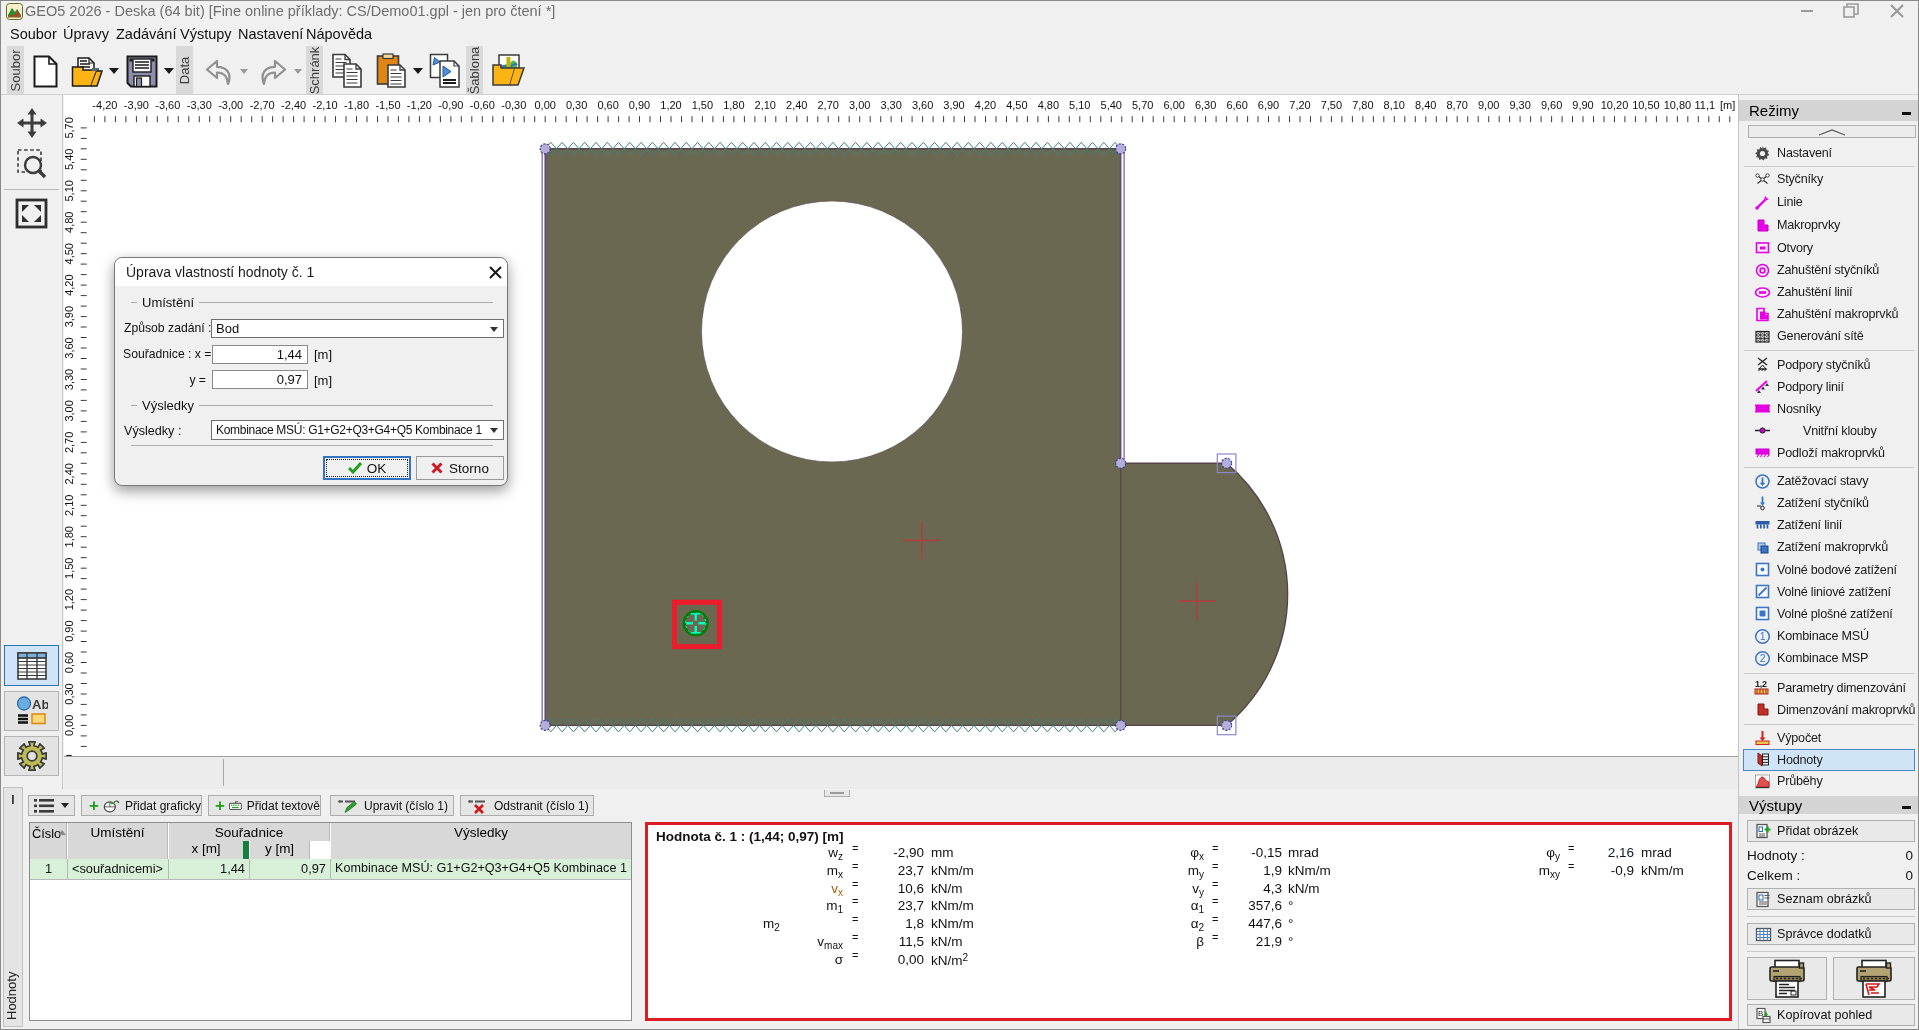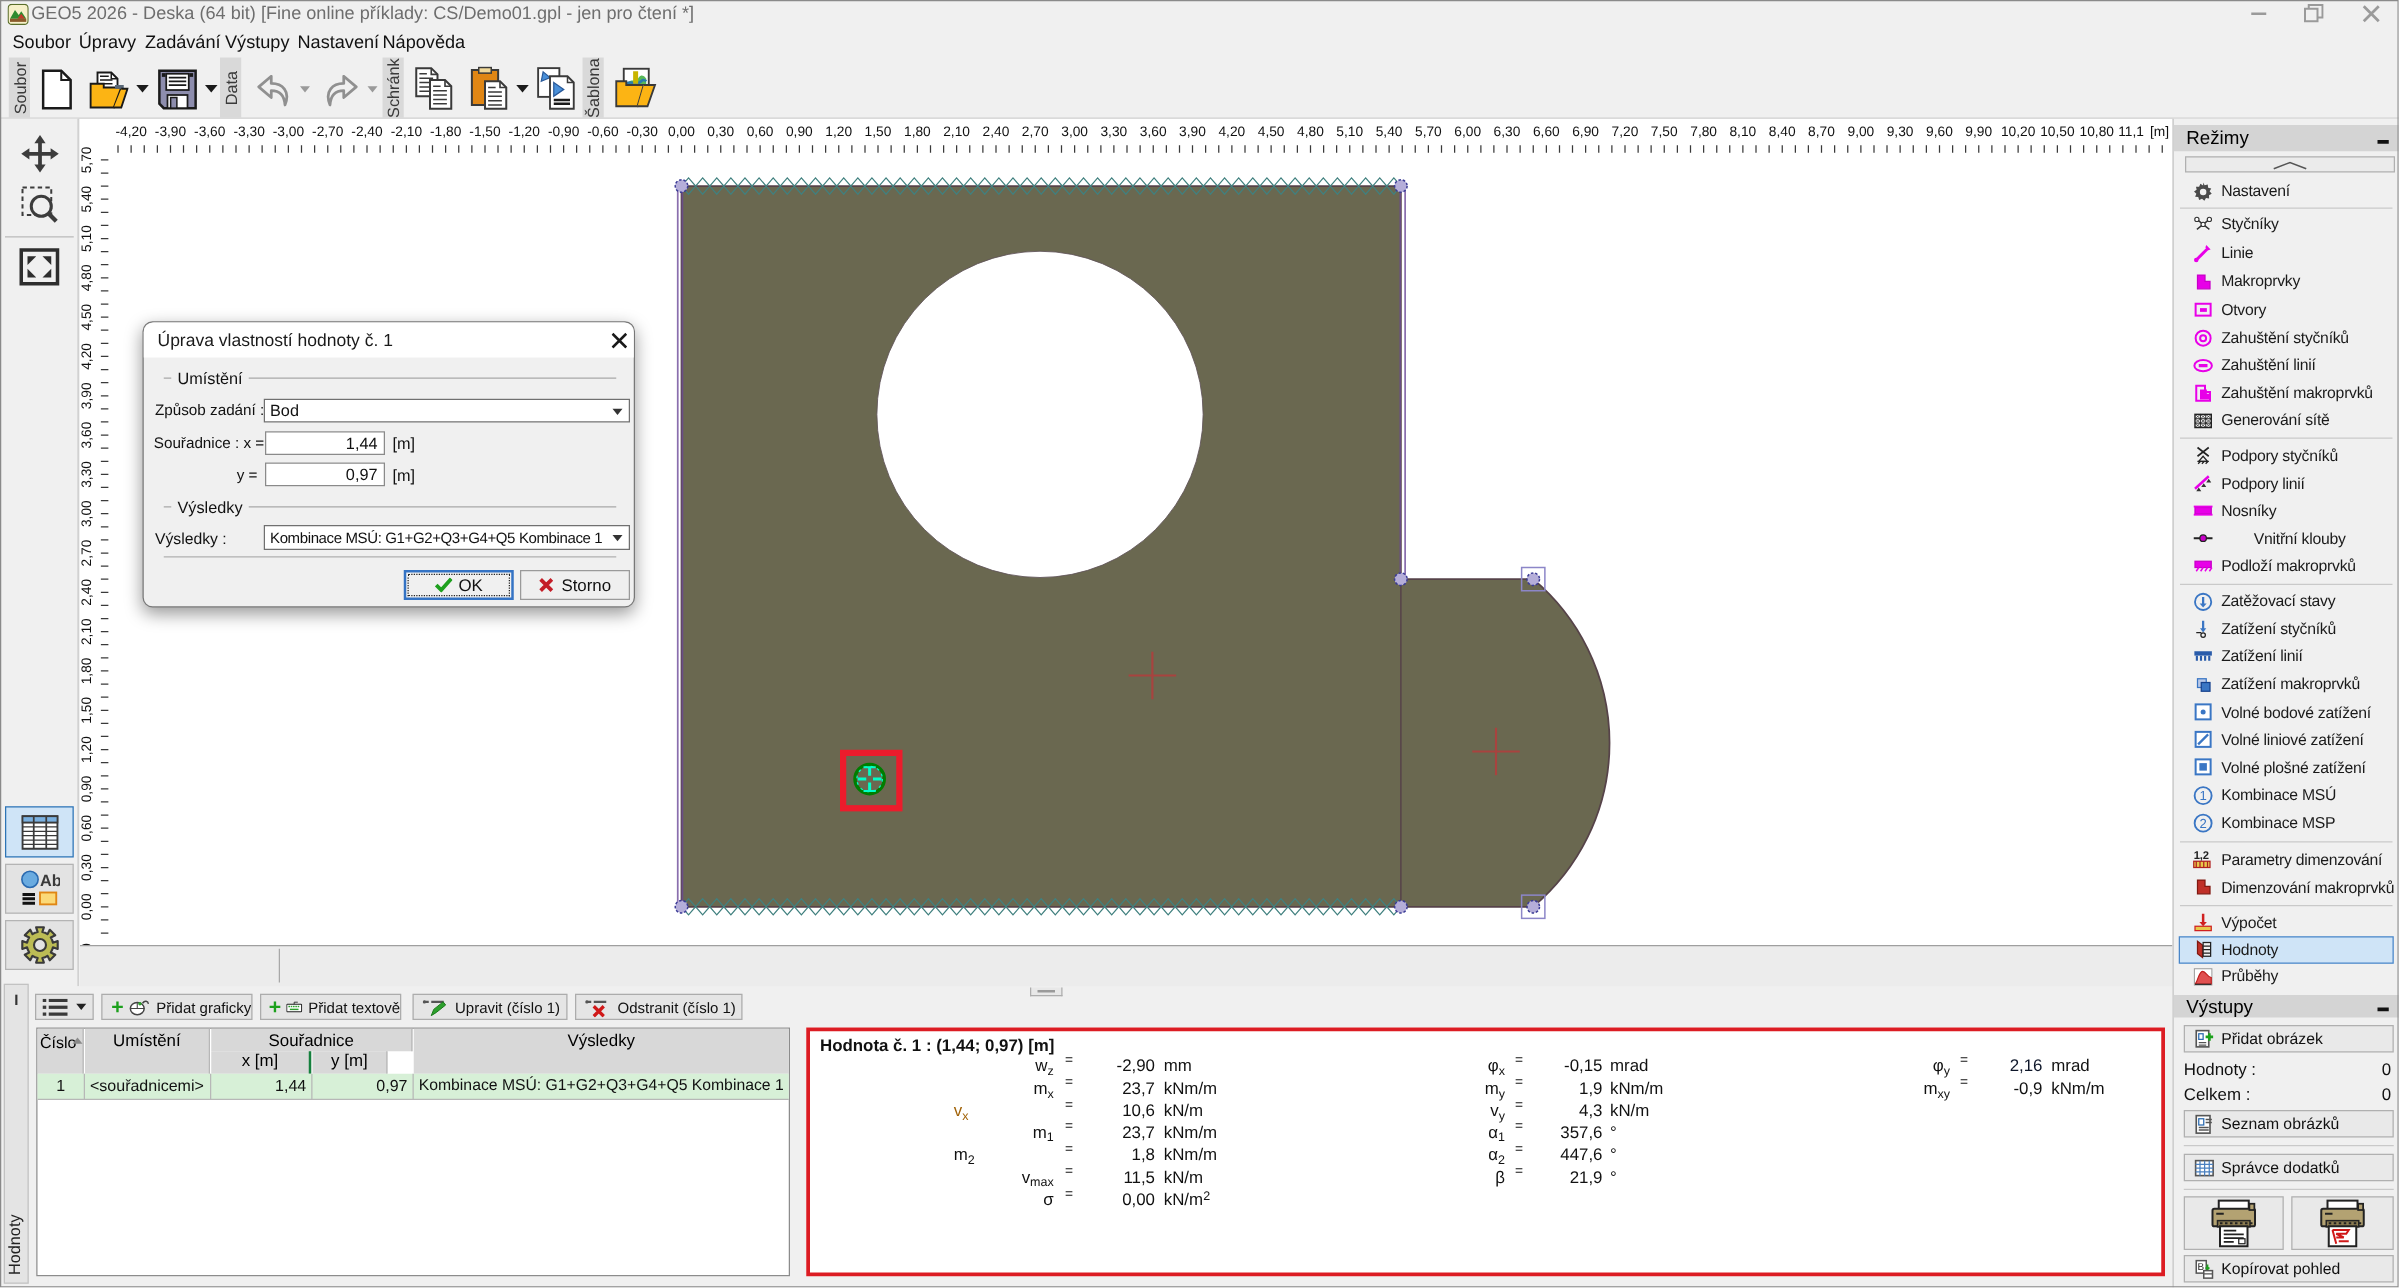--- a/index.html
+++ b/index.html
@@ -329,21 +329,21 @@
     </svg>
     <span style="margin-left:6px;">Odstranit (číslo 1)</span>
   </div>
 <div class="abs" style="left:29px;top:822px;width:603px;height:199px;background:#fff;border:1px solid #8c8c8c;"></div>
 <div class="abs" style="left:30px;top:823px;width:37px;height:36px;background:#d8d8d8;border-right:1px solid #b7b7b7;font-size:13.5px;">
     <span style="position:absolute;left:2px;top:3px;font-size:12.8px;">Číslo</span>
     <span style="position:absolute;left:28px;top:7px;width:0;height:0;border-left:4px solid transparent;border-right:4px solid transparent;border-bottom:5px solid #8a8a8a;"></span>
   </div>
 <div class="abs" style="left:68px;top:823px;width:100px;height:36px;background:#d8d8d8;border-right:1px solid #b7b7b7;font-size:13.5px;text-align:center;padding-top:2px;">Umístění</div>
 <div class="abs" style="left:169px;top:823px;width:161px;height:18px;background:#d8d8d8;border-right:1px solid #b7b7b7;font-size:13.5px;text-align:center;padding-top:2px;">Souřadnice</div>
-<div class="abs" style="left:169px;top:841px;width:80px;height:18px;background:#d8d8d8;border-right:2px solid #15803d;font-size:13.5px;text-align:center;">x [m]</div>
+<div class="abs" style="left:169px;top:841px;width:80px;height:18px;background:#d8d8d8;border-right:6px solid #15803d;font-size:13.5px;text-align:center;">x [m]</div>
 <div class="abs" style="left:250px;top:841px;width:60px;height:18px;background:#d8d8d8;border-right:1px solid #b7b7b7;font-size:13.5px;text-align:center;">y [m]</div>
 <div class="abs" style="left:331px;top:823px;width:300px;height:36px;background:#d8d8d8;font-size:13.5px;text-align:center;padding-top:2px;">Výsledky</div>
 <div class="abs" style="left:30px;top:859px;width:601px;height:21px;background:#d7f0d7;border-bottom:1px solid #b7b7b7;"></div>
 <div class="abs" style="left:30px;top:861px;width:37px;font-size:12.8px;white-space:nowrap;color:#111;text-align:center;">1</div>
 <div class="abs" style="left:68px;top:861px;width:100px;font-size:12.8px;white-space:nowrap;color:#111;text-align:left;padding-left:4px;">&lt;souřadnicemi&gt;</div>
 <div class="abs" style="left:169px;top:861px;width:80px;font-size:12.8px;white-space:nowrap;color:#111;text-align:right;padding-right:4px;">1,44</div>
 <div class="abs" style="left:250px;top:861px;width:80px;font-size:12.8px;white-space:nowrap;color:#111;text-align:right;padding-right:4px;">0,97</div>
 <div class="abs" style="left:331px;top:861px;width:300px;font-size:12.6px;white-space:nowrap;color:#111;text-align:left;padding-left:4px;">Kombinace MSÚ: G1+G2+Q3+G4+Q5 Kombinace 1</div>
 <div class="abs" style="left:67px;top:859px;width:1px;height:21px;background:#b7b7b7;"></div>
 <div class="abs" style="left:168px;top:859px;width:1px;height:21px;background:#b7b7b7;"></div>
@@ -368,21 +368,21 @@
 <div class="abs" style="left:844px;top:862.8px;width:80px;font-size:13.5px;text-align:right;color:#111;">23,7</div>
 <div class="abs" style="left:931px;top:862.8px;font-size:13.5px;color:#111;">kNm/m</div>
 <div class="abs" style="left:1124px;top:862.8px;width:80px;font-size:13.5px;text-align:right;color:#111;">m<span style="font-size:10px;vertical-align:-3px;">y</span></div>
 <div class="abs" style="left:1212px;top:859.8px;font-size:11px;color:#111;">=</div>
 <div class="abs" style="left:1202px;top:862.8px;width:80px;font-size:13.5px;text-align:right;color:#111;">1,9</div>
 <div class="abs" style="left:1288px;top:862.8px;font-size:13.5px;color:#111;">kNm/m</div>
 <div class="abs" style="left:1480px;top:862.8px;width:80px;font-size:13.5px;text-align:right;color:#111;">m<span style="font-size:10px;vertical-align:-3px;">xy</span></div>
 <div class="abs" style="left:1568px;top:859.8px;font-size:11px;color:#111;">=</div>
 <div class="abs" style="left:1554px;top:862.8px;width:80px;font-size:13.5px;text-align:right;color:#111;">-0,9</div>
 <div class="abs" style="left:1641px;top:862.8px;font-size:13.5px;color:#111;">kNm/m</div>
-<div class="abs" style="left:763px;top:880.5999999999999px;width:80px;font-size:13.5px;color:#a16207;">v<span style="font-size:10px;vertical-align:-3px;">x</span></div>
+<div class="abs" style="left:763px;top:880.5999999999999px;width:80px;font-size:13.5px;text-align:right;color:#a16207;">v<span style="font-size:10px;vertical-align:-3px;">x</span></div>
 <div class="abs" style="left:852px;top:877.5999999999999px;font-size:11px;color:#111;">=</div>
 <div class="abs" style="left:844px;top:880.5999999999999px;width:80px;font-size:13.5px;text-align:right;color:#111;">10,6</div>
 <div class="abs" style="left:931px;top:880.5999999999999px;font-size:13.5px;color:#111;">kN/m</div>
 <div class="abs" style="left:1124px;top:880.5999999999999px;width:80px;font-size:13.5px;text-align:right;color:#111;">v<span style="font-size:10px;vertical-align:-3px;">y</span></div>
 <div class="abs" style="left:1212px;top:877.5999999999999px;font-size:11px;color:#111;">=</div>
 <div class="abs" style="left:1202px;top:880.5999999999999px;width:80px;font-size:13.5px;text-align:right;color:#111;">4,3</div>
 <div class="abs" style="left:1288px;top:880.5999999999999px;font-size:13.5px;color:#111;">kN/m</div>
 <div class="abs" style="left:763px;top:898.3999999999999px;width:80px;font-size:13.5px;text-align:right;color:#111;">m<span style="font-size:10px;vertical-align:-3px;">1</span></div>
 <div class="abs" style="left:852px;top:895.3999999999999px;font-size:11px;color:#111;">=</div>
 <div class="abs" style="left:844px;top:898.3999999999999px;width:80px;font-size:13.5px;text-align:right;color:#111;">23,7</div>

